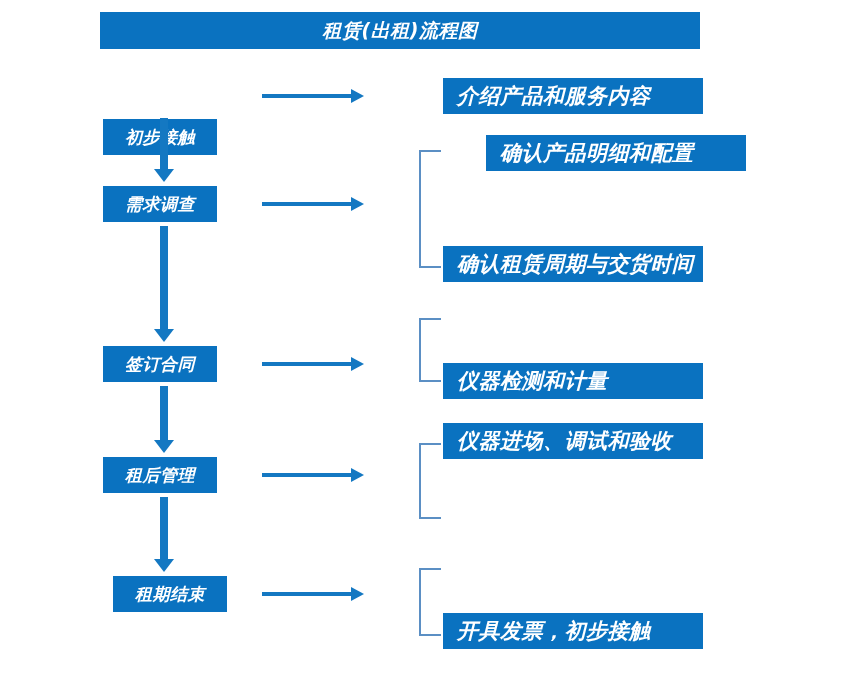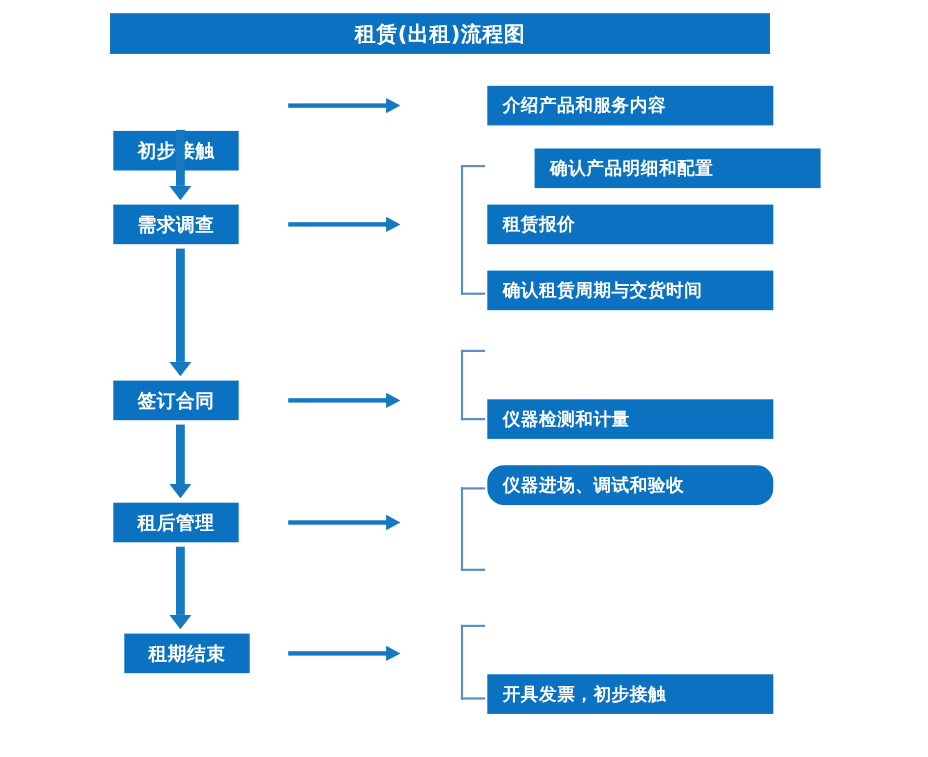--- a/index.html
+++ b/index.html
@@ -13,20 +13,21 @@
     position: relative;
     font-family: "DejaVu Sans", "Liberation Sans", sans-serif;
     overflow: hidden;
   }
 
   #canvas {
     position: absolute;
     left: 0; top: 0;
     width: 800px;
     height: 688px;
+    font-style: italic;
   }
 
   
   .title-bar {
     position: absolute;
     left: 100px;
     top: 12px;
     width: 600px;
     height: 37px;
     background: #0a72c0;
@@ -56,21 +57,21 @@
   }
 
   
   .detail-box {
     position: absolute;
     left: 443px;
     width: 260px;
     height: 36px;
     background: #0a72c0;
     color: #ffffff;
-    font-size: 16px;
+    font-size: 21px;
     font-weight: bold;
     display: flex;
     align-items: center;
     padding-left: 14px;
     box-sizing: border-box;
     letter-spacing: 0.5px;
   }
 
   
   .h-arrow {
@@ -214,22 +215,21 @@
   </div>
   <div class="bracket" style="top:568px; height:68px;">
     <div class="spine"></div>
       <div class="stub top"></div>
       <div class="stub bottom"></div>
   </div>
 
   <div class="detail-box" style="top:78px;">介绍产品和服务内容</div>
 
   <div class="detail-box" style="top:135px;margin-left:43px;">确认产品明细和配置</div>
-  <div class="detail-box" style="top:186px;">租赁报价</div>
   <div class="detail-box" style="top:246px;">确认租赁周期与交货时间</div>
 
   <div class="detail-box" style="top:363px;">仪器检测和计量</div>
 
-  <div class="detail-box" style="top:423px;border-radius:15px;">仪器进场、调试和验收</div>
+  <div class="detail-box" style="top:423px;">仪器进场、调试和验收</div>
 
   <div class="detail-box" style="top:613px;">开具发票，初步接触</div>
 
 </div>
 
 </body></html>

